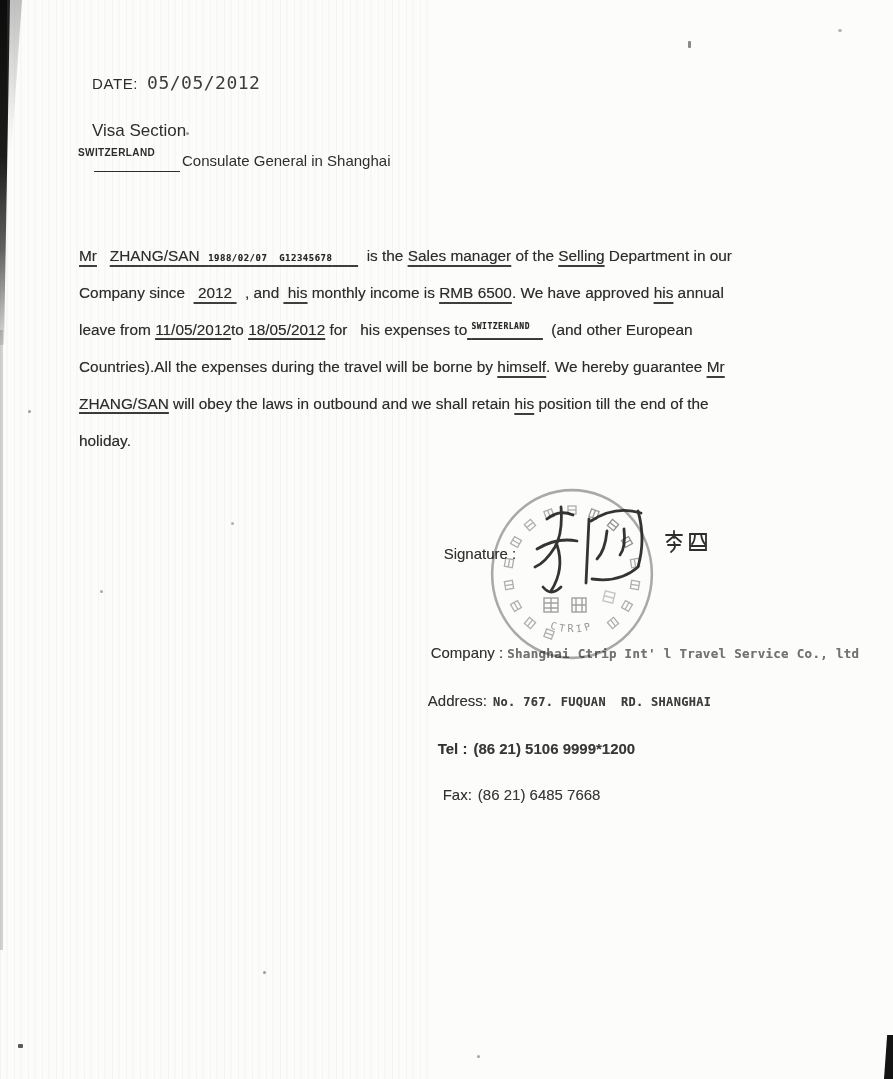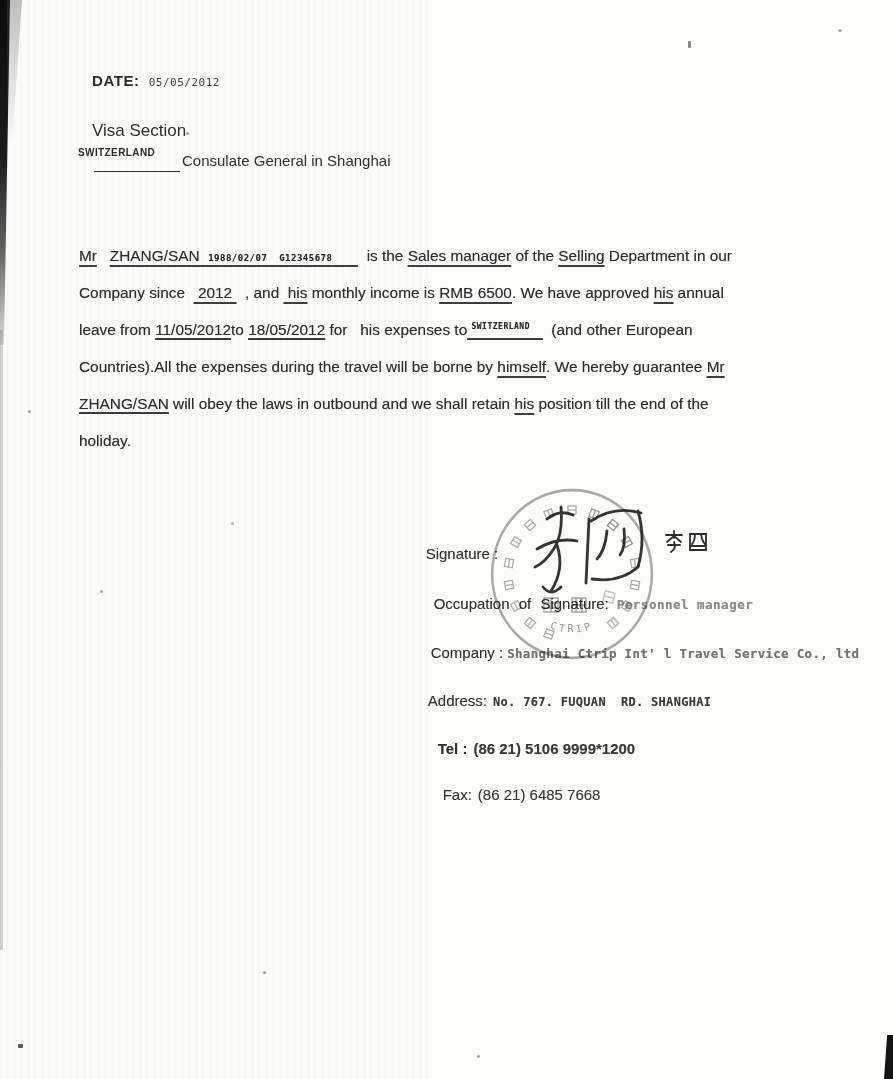--- a/index.html
+++ b/index.html
@@ -15,22 +15,22 @@
   .edge-shade{position:absolute;left:7px;top:0;width:15px;height:150px;
     background:linear-gradient(180deg,rgba(80,80,80,.35),rgba(120,120,120,0));
     clip-path:polygon(0 0,100% 0,30% 100%,0 100%);}
   .edge-line{position:absolute;left:0;top:330px;width:3px;height:620px;background:rgba(60,60,60,.22);}
   .corner-strip{position:absolute;right:0;bottom:0;width:9px;height:44px;background:#141414;
     clip-path:polygon(35% 0,100% 0,100% 100%,0 100%);}
   .speck{position:absolute;border-radius:50%;}
 
   
   .date-line{position:absolute;left:92px;top:72px;font-size:15px;letter-spacing:.6px;}
-  .date-label{font-weight:700;color:#2c2c2c;}
-  .date-value{font-family:"DejaVu Sans Mono",monospace;font-size:11px;color:#3e3e3e;margin-left:9px;letter-spacing:.5px;}
+  .date-label{font-weight:400;color:#2c2c2c;}
+  .date-value{font-family:"DejaVu Sans Mono",monospace;font-size:18px;color:#3e3e3e;margin-left:9px;letter-spacing:.5px;}
 
   
   .visa-section{position:absolute;left:92px;top:121px;font-size:17px;color:#2e2e2e;}
   .consulate-wrap{position:absolute;left:78px;top:146px;width:400px;height:34px;}
   .country{position:absolute;left:0;top:1px;font-size:10px;font-weight:700;letter-spacing:.4px;color:#2b2b2b;}
   .country-blank{position:absolute;left:16px;top:25px;width:86px;border-top:1.8px solid #2e2e2e;}
   .consulate-text{position:absolute;left:104px;top:6px;font-size:15px;color:#2e2e2e;}
 
   
   .body-text{position:absolute;left:79px;top:237px;width:800px;
@@ -86,25 +86,22 @@
 
   <div class="body-text">
       <div class="tline"><span class="u">Mr</span><span>   </span><span class="u"><span>ZHANG/SAN  </span><span class="tiny">1988/02/07  G12345678</span><span>      </span></span><span>  is the </span><span class="u">Sales manager</span><span> of the </span><span class="u">Selling</span><span> Department in our</span></div>
       <div class="tline"><span>Company since  </span><span class="u"> 2012 </span><span>  , and </span><span class="u"> his</span><span> monthly income is </span><span class="u">RMB 6500</span><span>. We have approved </span><span class="u">his</span><span> annual</span></div>
       <div class="tline"><span>leave from </span><span class="u2">11/05/2012</span><span>to </span><span class="u2">18/05/2012</span><span> for   his expenses to</span><span class="u2"><span> </span><span class="tiny sup">SWITZERLAND</span><span>   </span></span><span>  (and other European</span></div>
       <div class="tline"><span>Countries).All the expenses during the travel will be borne by </span><span class="u">himself</span><span>. We hereby guarantee </span><span class="u">Mr</span></div>
       <div class="tline"><span class="u2">ZHANG/SAN</span><span> will obey the laws in outbound and we shall retain </span><span class="u">his</span><span> position till the end of the</span></div>
       <div class="tline"><span>holiday.</span></div>
     </div>
 
-  <div class="sig-row" style="left:409px;top:528px;">
+  <div class="sig-row" style="left:427px;top:528px;">
     <span>Signature :</span>
-  </div>
-  <div class="sig-row" style="left:417px;top:578px;">
-    <span class="occ-label">Occupation of Signature:</span><span class="mono-val occ-val">Personnel manager</span>
   </div>
   <div class="sig-row" style="left:414px;top:627px;">
     <span>Company :</span><span class="mono-val comp-val">Shanghai Ctrip Int' l Travel Service Co., ltd</span>
   </div>
   <div class="sig-row" style="left:412px;top:675px;text-align:center;">
     <span>Address:</span><span class="mono-val addr-val">No. 767. FUQUAN  RD. SHANGHAI</span>
   </div>
   <div class="sig-row" style="left:421px;top:723px;font-weight:bold;">
     <span>Tel :</span><span class="plain-val">(86 21) 5106 9999*1200</span>
   </div>

